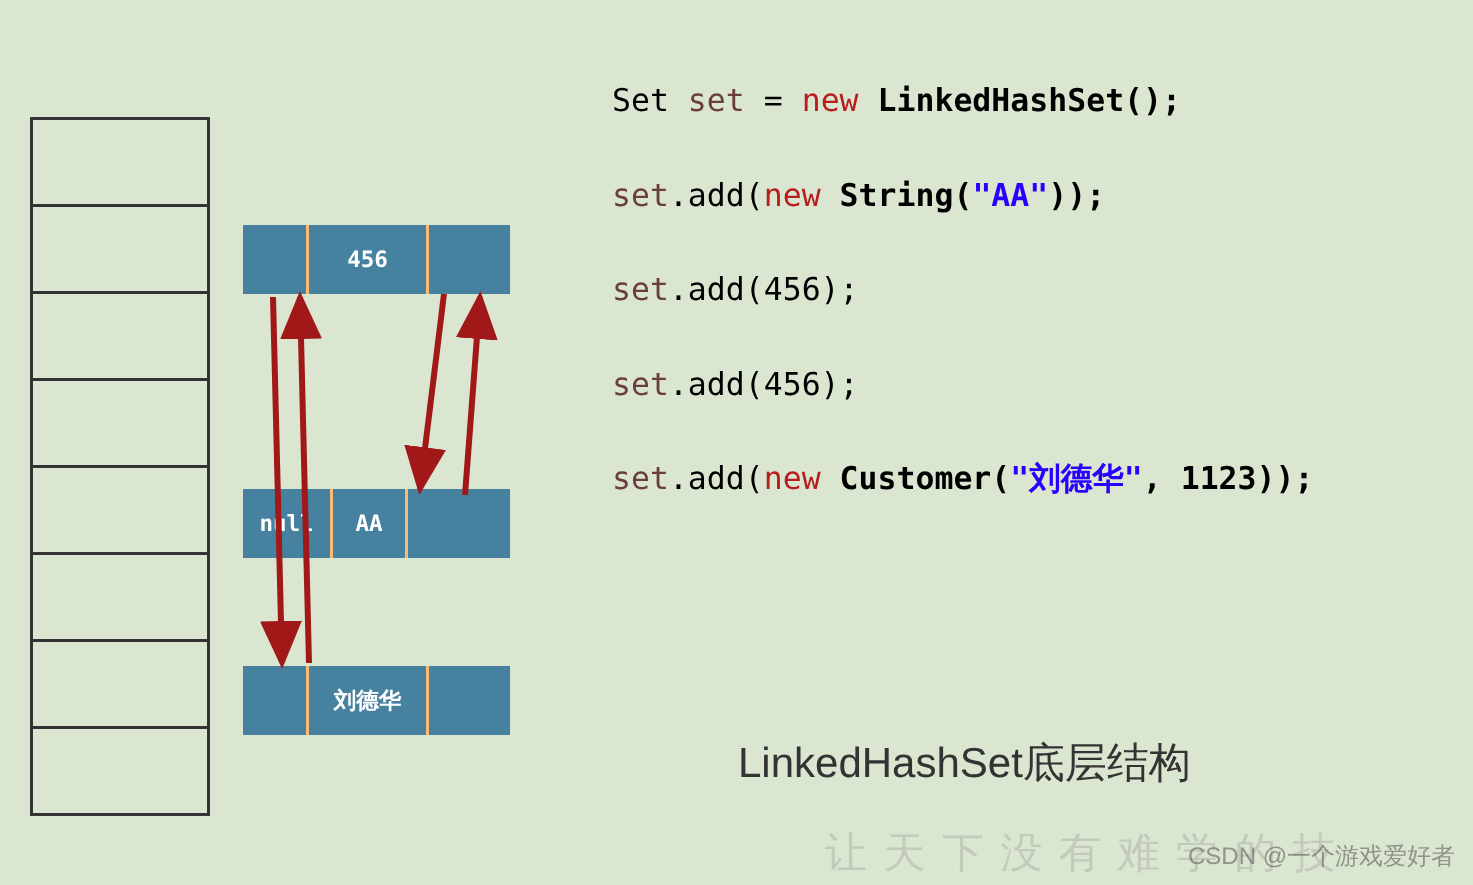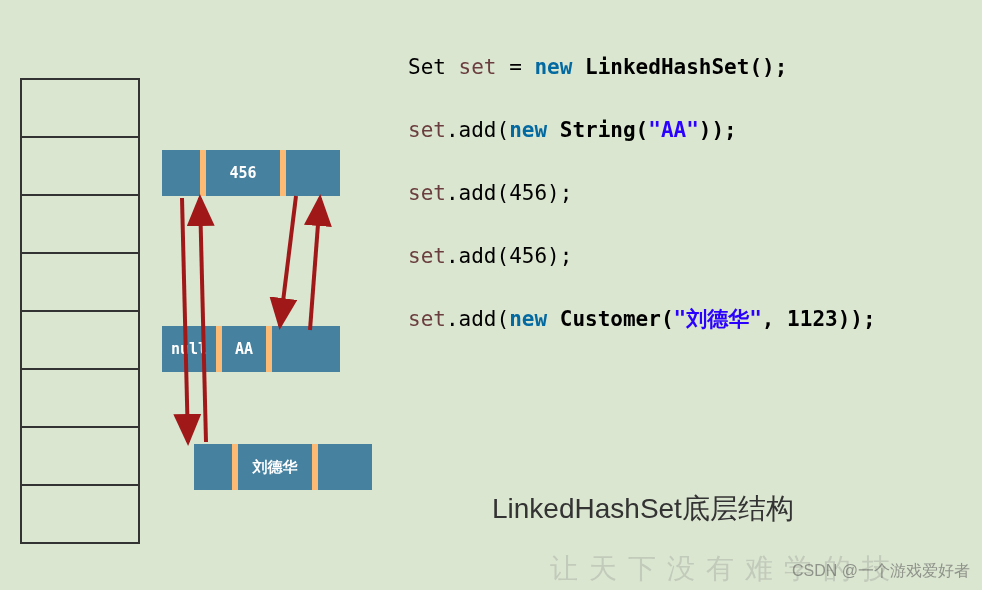--- a/index.html
+++ b/index.html
@@ -25,53 +25,53 @@
       margin-top: -2px;
     }
     .hash-cell:first-child { margin-top: 0; }
     .node {
       position: absolute;
       display: flex;
       background: #4682a0;
       height: 46px;
     }
     .node-segment {
-      border-right: 6px solid #fdba74;
+      border-right: 2px solid #fdba74;
       height: 100%;
       display: flex;
       align-items: center;
       justify-content: center;
       color: #fff;
       font-size: 15px;
       font-weight: bold;
     }
     .node-segment:last-child { border-right: none; }
     .node-456 { left: 162px; top: 150px; width: 178px; }
     .node-456 .seg1 { width: 44px; }
     .node-456 .seg2 { width: 80px; }
     .node-456 .seg3 { width: 54px; }
     .node-aa { left: 162px; top: 326px; width: 178px; }
     .node-aa .seg1 { width: 60px; }
     .node-aa .seg2 { width: 50px; }
     .node-aa .seg3 { width: 64px; }
-    .node-liu { left: 162px; top: 444px; width: 178px; margin-left: 32px; }
+    .node-liu { left: 162px; top: 444px; width: 178px; }
     .node-liu .seg1 { width: 44px; }
     .node-liu .seg2 { width: 80px; }
     .node-liu .seg3 { width: 54px; }
     .code-block {
       position: absolute;
       left: 408px;
       top: 20px;
       font-family: 'Consolas', monospace;
       font-size: 21px;
       line-height: 1.5;
       white-space: pre;
     }
     .code-line { display: block; }
-    .kw { color: #0369a1; font-weight: bold; }
+    .kw { color: #b91c1c; font-weight: normal; }
     .type { color: #000; }
     .var { color: #6a3e3e; }
     .str { color: #2a00ff; font-weight: bold; }
     .plain { color: #000; }
     .b { font-weight: bold; }
     .title {
       position: absolute;
       left: 492px;
       top: 490px;
       font-size: 28px;

